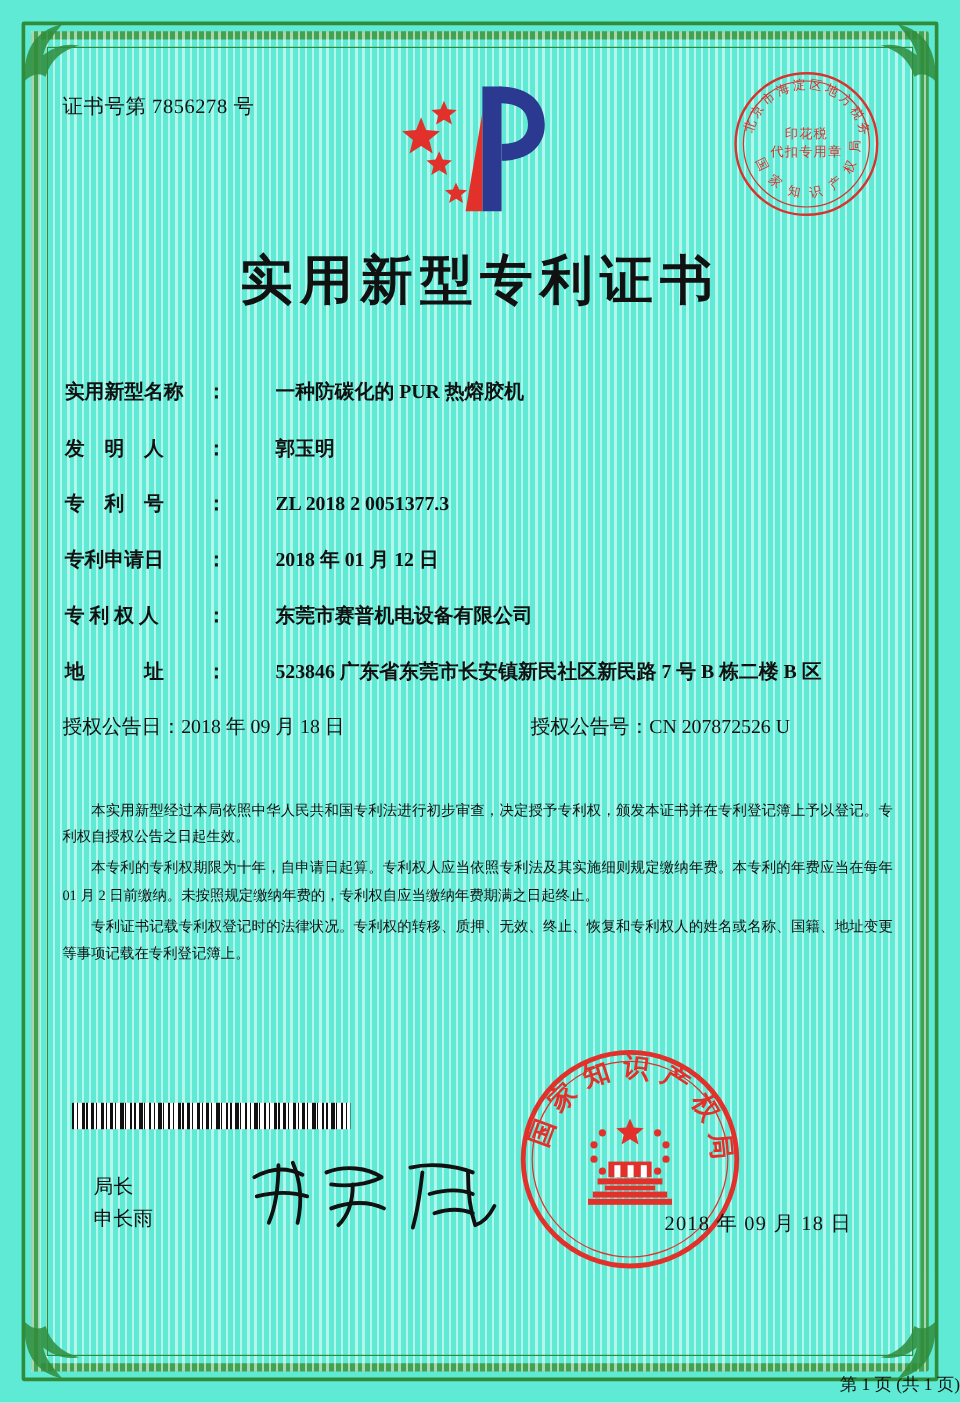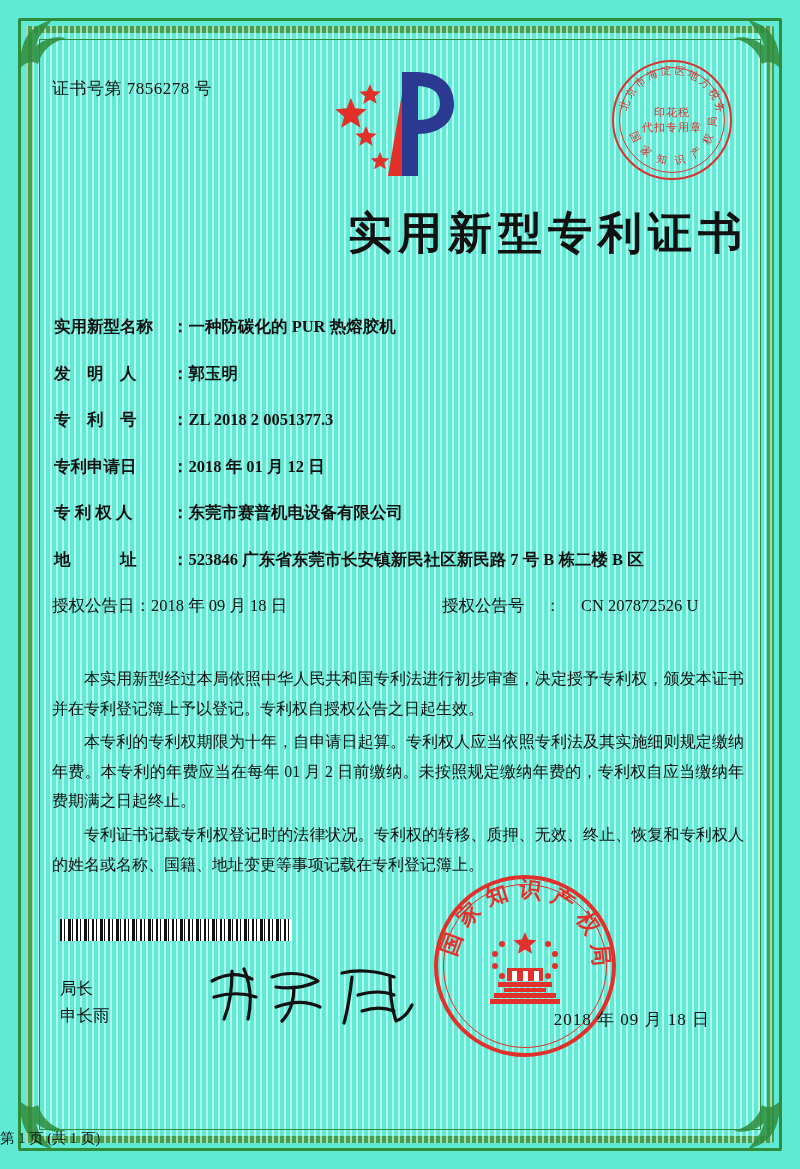--- a/index.html
+++ b/index.html
@@ -140,21 +140,21 @@
     line-height: 15px;
     letter-spacing: 1px;
     white-space: nowrap;
   }
 
   .title {
     position: absolute;
     left: 0;
     right: 0;
     top: 152px;
-    text-align: right;
+    text-align: center;
     font-size: 44px;
     font-weight: bold;
     letter-spacing: 6px;
     font-family: "Liberation Serif", serif;
   }
 
   .fields {
     position: absolute;
     left: 0;
     right: 0;
@@ -172,38 +172,39 @@
   .field-label {
     width: 118px;
     flex: 0 0 118px;
     white-space: nowrap;
     letter-spacing: 0px;
   }
   .field-colon { flex: 0 0 12px; }
   .field-value {
     flex: 1 1 auto;
     word-break: break-all;
+    margin-left: 41px;
   }
 
   .two-col {
     display: flex;
     margin-top: 2px;
     margin-bottom: 6px;
     text-align: right;
   }
   .two-col .left { flex: 0 0 390px; display: flex; }
-  .two-col .right { flex: 1 1 auto; display: flex; gap: 20px; }
+  .two-col .right { flex: 1 1 auto; display: flex; }
   .two-col .lbl { white-space: nowrap; }
 
   .paragraphs {
     position: absolute;
     left: 0;
     right: 4px;
     top: 612px;
-    font-size: 16px;
+    font-size: 12px;
     line-height: 1.85;
     text-align: justify;
   }
   .paragraphs p {
     margin: 0 0 4px 0;
     text-indent: 2em;
   }
 
   
   .barcode {
@@ -214,21 +215,21 @@
     height: 22px;
     background:
       repeating-linear-gradient(90deg,
         #111 0 2px, #fff 2px 4px, #111 4px 5px, #fff 5px 8px,
         #111 8px 11px, #fff 11px 12px, #111 12px 13px, #fff 13px 16px);
   }
 
   
   .sig-block {
     position: absolute;
-    left: 8px;
+    left: 26px;
     bottom: 88px;
     font-size: 16.5px;
     line-height: 1.65;
   }
   .signature {
     position: absolute;
     left: 150px;
     bottom: 86px;
     width: 230px;
     height: 70px;
@@ -267,22 +268,22 @@
     bottom: 86px;
     font-size: 17px;
     letter-spacing: 1px;
     white-space: nowrap;
   }
 
   .page-no {
     position: absolute;
     left: 0;
     right: 0;
-    bottom: 21px;
-    text-align: left;
+    bottom: 6px;
+    text-align: right;
     font-size: 14.5px;
   }
 </style>
 </head>
 <body>
 
 <div class="page">
 
   <div class="frame-outer"></div>
   <div class="frame-mid"></div>

